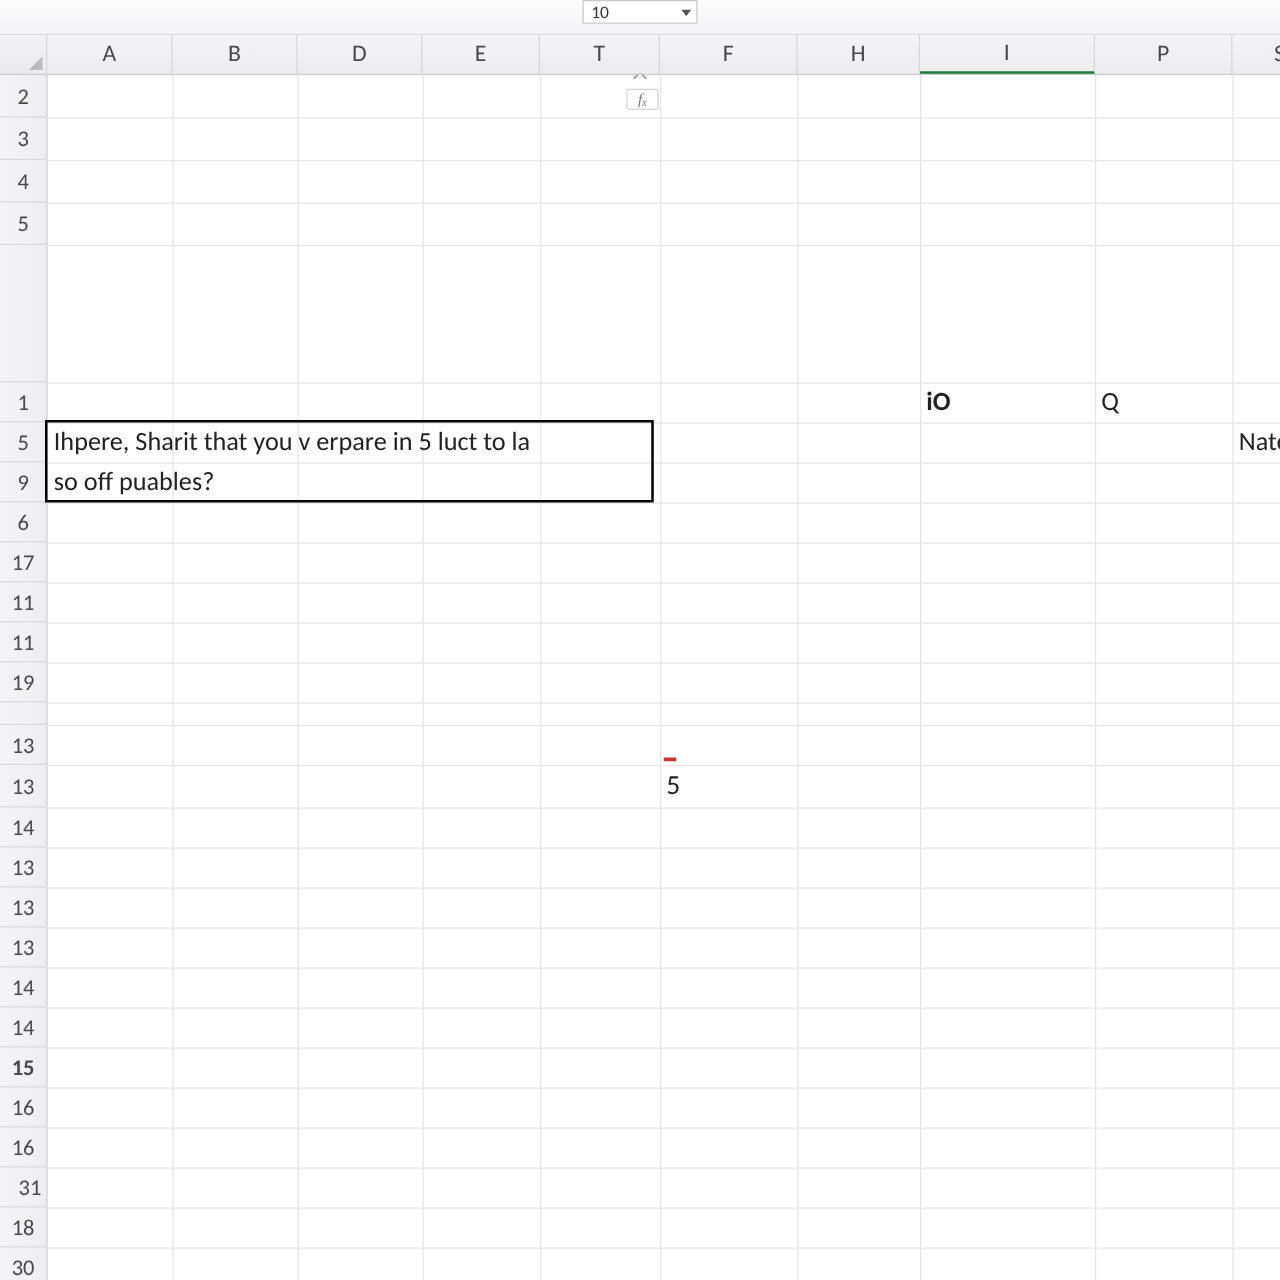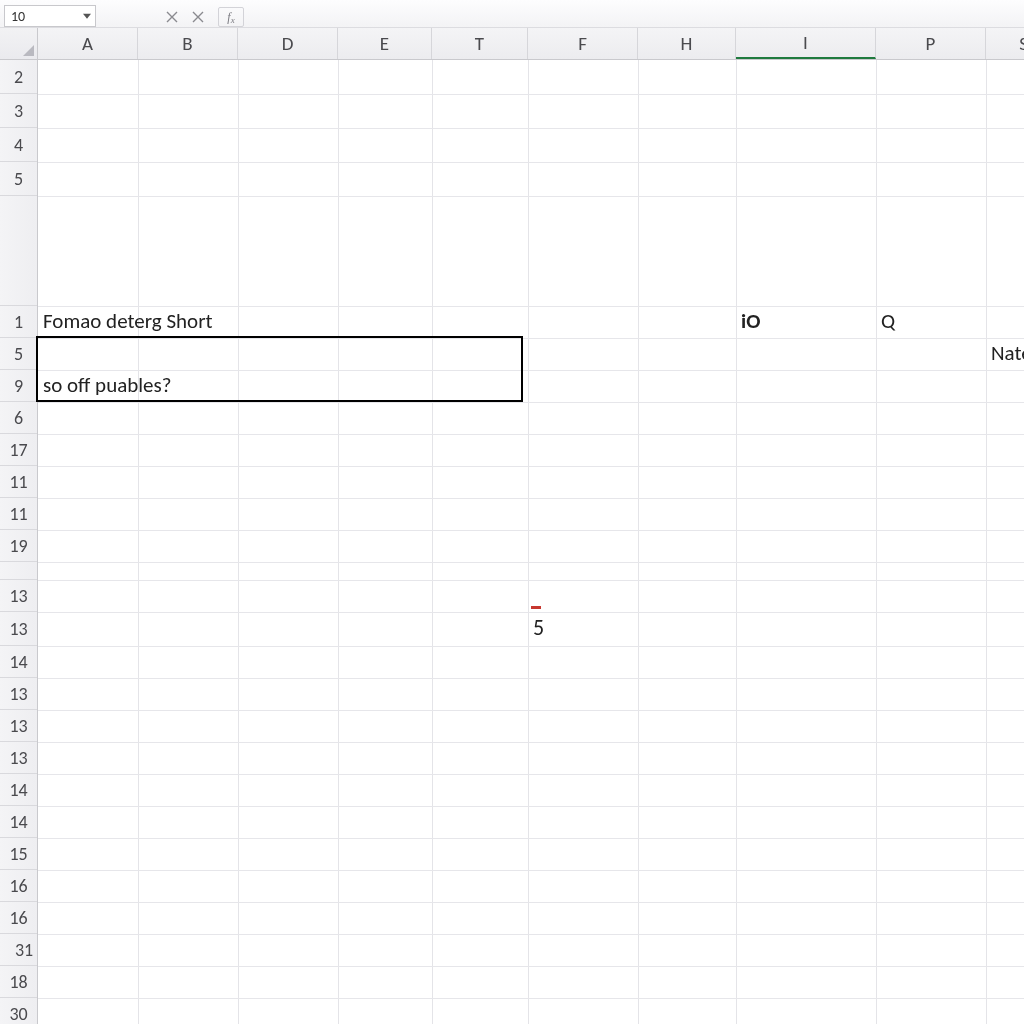--- a/index.html
+++ b/index.html
@@ -11,23 +11,24 @@
   overflow: hidden;
   user-select: none;
 }
 
 
 .toolbar {
   height: 28px;
   background: linear-gradient(#fdfdfe,#f3f3f5);
   border-bottom: 1px solid #dcdce0;
   display: flex;
-  align-items: flex-end;
+  align-items: center;
   padding: 0 4px;
   gap: 6px;
+  flex-direction: column;
 }
 .namebox {
   width: 92px;
   height: 22px;
   border: 1px solid #c8c8cc;
   background: #fff;
   display: flex;
   align-items: center;
   padding: 0 6px;
   font-size: 14px;
@@ -193,21 +194,21 @@
       <div class="rh" style="height: 32px;">19</div>
       <div class="rh" style="height: 18px;"></div>
       <div class="rh" style="height: 32px;">13</div>
       <div class="rh" style="height: 34px;">13</div>
       <div class="rh" style="height: 32px;">14</div>
       <div class="rh" style="height: 32px;">13</div>
       <div class="rh" style="height: 32px;">13</div>
       <div class="rh" style="height: 32px;">13</div>
       <div class="rh" style="height: 32px;">14</div>
       <div class="rh" style="height: 32px;">14</div>
-      <div class="rh" style="height: 32px;">15</div>
+      <div class="rh" style="height: 32px; font-weight: bold;">15</div>
       <div class="rh" style="height: 32px;">16</div>
       <div class="rh" style="height: 32px;">16</div>
       <div class="rh" style="height: 32px; padding-left: 11px;">31</div>
       <div class="rh" style="height: 32px;">18</div>
       <div class="rh" style="height: 32px;">30</div>
     </div>
 
   <div class="grid" id="grid">
     <div class="gridlines" id="gridlines">
         <div class="gv" style="left: 100px;"></div>
@@ -241,23 +242,23 @@
         <div class="gh" style="top: 714px;"></div>
         <div class="gh" style="top: 746px;"></div>
         <div class="gh" style="top: 778px;"></div>
         <div class="gh" style="top: 810px;"></div>
         <div class="gh" style="top: 842px;"></div>
         <div class="gh" style="top: 874px;"></div>
         <div class="gh" style="top: 906px;"></div>
         <div class="gh" style="top: 938px;"></div>
       </div>
 
-  <div class="cell" style="left: 0px; top: 246px; height: 30px; width: 490px;">Fomao deterg Short</div>
       <div class="cell" style="left: 698px; top: 246px; height: 30px; width: 80px; font-weight: bold;">iO</div>
       <div class="cell" style="left: 838px; top: 246px; height: 30px; width: 60px;">Q</div>
       <div class="sel" style="left: -2px; top: 276px; width: 487px; height: 66px;"></div>
+      <div class="cell" style="left: 0px; top: 278px; height: 30px; width: 484px;">Ihpere, Sharit that you v erpare in 5 luct to la</div>
       <div class="cell" style="left: 0px; top: 310px; height: 30px; width: 484px;">so off puables?</div>
       <div class="cell" style="left: 948px; top: 278px; height: 30px; width: 90px;">Nate V</div>
       <div class="cell" style="left: 490px; top: 552px; height: 30px; width: 40px; font-size: 22px;">5</div>
       <div class="tick" style="left: 493px; top: 546px;"></div>
     </div>
 
 </div>
 
 </body></html>

